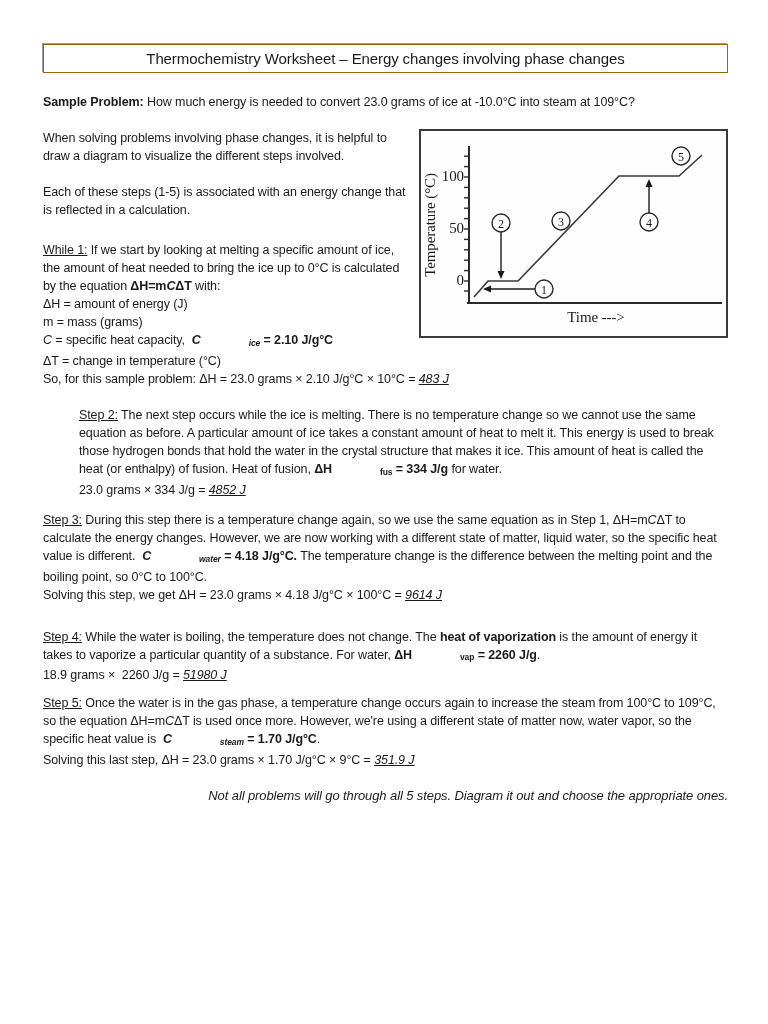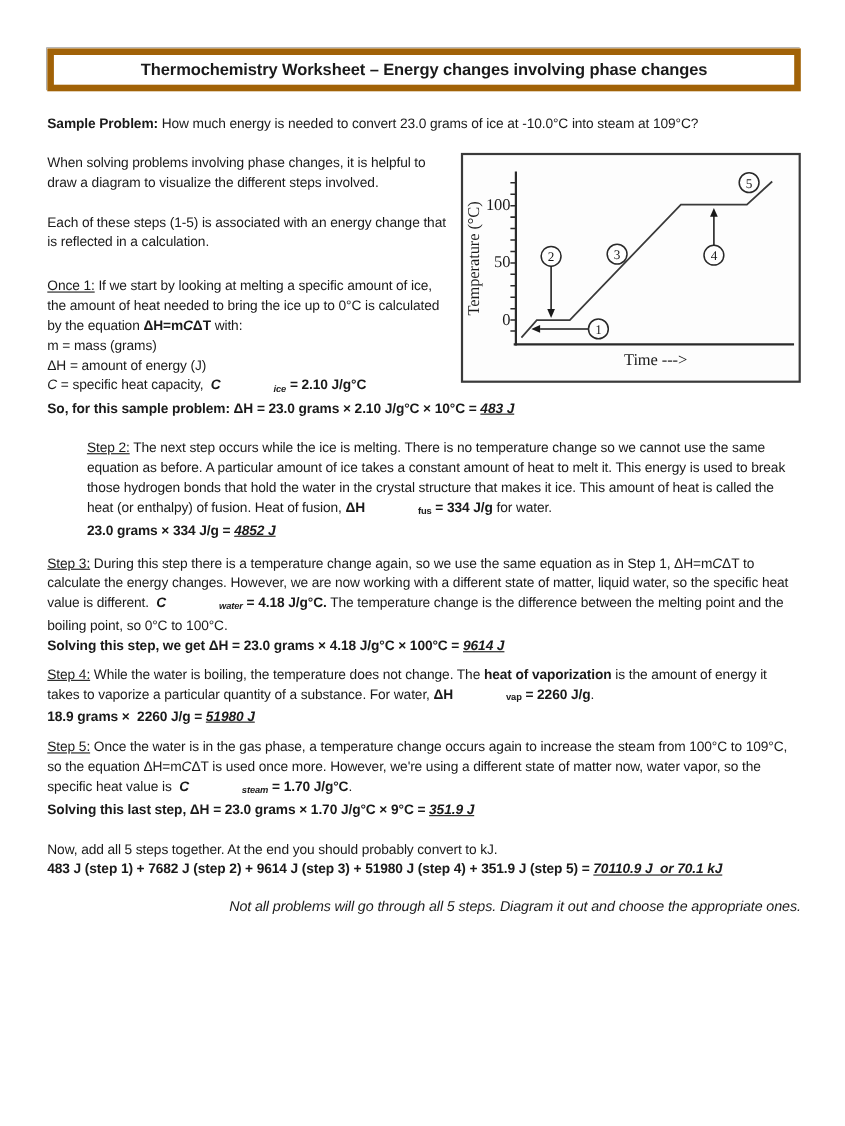--- a/index.html
+++ b/index.html
@@ -11,47 +11,47 @@
     padding:44px 40px 0 43px;
     font-family:"Liberation Sans",sans-serif;
     font-size:12.5px;
     line-height:18px;
     color:#1a1a1a;
     letter-spacing:-0.1px;
     overflow:hidden;
   }
   p{margin:0;}
   .title-box{
-    border:6px solid #a16207;
+    border:1px solid #a16207;
     box-shadow:-1px -1px 0 #999;
     text-align:center;
-    font-weight:bold;
+    font-weight:normal;
     font-size:15px;
     line-height:18px;
     padding:5px 4px 4px 4px;
     margin-bottom:20px;
   }
   .sample{margin-bottom:18px;white-space:pre-wrap;}
   .diagram{
     float:right;
     width:305px;height:205px;
     border:2px solid #3a3a3a;
     margin-left:8px;
     margin-bottom:10px;
     background:#fdfdfd;
   }
   .intro-p1{margin-bottom:18px;}
   .intro-p2{margin-bottom:22px;}
   .step{margin-bottom:18px;}
   .step-2{margin-bottom:12px;margin-left:36px;}
-  .step-3{margin-bottom:8px;}
+  .step-3{margin-bottom:24px;}
   .step-4{margin-bottom:10px;}
   .step-5{margin-bottom:18px;}
   .summary{margin-bottom:16px;}
-  .calc{white-space:pre-wrap;font-weight:bold;}
+  .calc{white-space:pre-wrap;}
   .rich{white-space:pre-wrap;}
   .note{
     clear:both;
     text-align:right;
     font-style:italic;
     font-size:13px;
   }
   .seg-b{font-weight:bold;text-align:right;}
   .seg-i{font-style:italic;}
   .seg-u{text-decoration:underline;}
@@ -140,24 +140,25 @@
         <circle class="marker-circle" cx="260" cy="25" r="9"></circle>
         <text class="marker-num" x="260" y="29.5">5</text>
       </g>
     </svg>
   </div>
 
   <p class="intro-p1">When solving problems involving phase changes, it is helpful to draw a diagram to visualize the different steps involved.</p>
   <p class="intro-p2">Each of these steps (1-5) is associated with an energy change that is reflected in a calculation.</p>
 
   <div class="step step-1">
-    <p class="rich"><span class="seg-u">Once 1:</span><span> If we start by looking at melting a specific amount of ice, the amount of heat needed to bring the ice up to 0°C is calculated by the equation </span><span class="seg-b">ΔH=m</span><span class="seg-b seg-i">C</span><span class="seg-b">ΔT</span><span> with:</span></p>
+    <p class="rich"><span class="seg-u">While 1:</span><span> If we start by looking at melting a specific amount of ice, the amount of heat needed to bring the ice up to 0°C is calculated by the equation </span><span class="seg-b">ΔH=m</span><span class="seg-b seg-i">C</span><span class="seg-b">ΔT</span><span> with:</span></p>
+    <p class="rich"><span>ΔH = amount of energy (J)</span></p>
     <p class="rich"><span>m = mass (grams)</span></p>
-    <p class="rich"><span>ΔH = amount of energy (J)</span></p>
     <p class="rich"><span class="seg-i">C</span><span> = specific heat capacity,  </span><span class="seg-b seg-i">C</span><span class="seg-b seg-i seg-sub">ice</span><span class="seg-b"> = 2.10 J/g°C</span></p>
+    <p class="rich"><span>ΔT = change in temperature (°C)</span></p>
     <p class="calc"><span>So, for this sample problem: ΔH = 23.0 grams × 2.10 J/g°C × 10°C = </span><span class="seg-i seg-u">483 J</span></p>
   </div>
 
   <div class="step step-2">
     <p class="rich"><span class="seg-u">Step 2:</span><span> The next step occurs while the ice is melting. There is no temperature change so we cannot use the same equation as before. A particular amount of ice takes a constant amount of heat to melt it. This energy is used to break those hydrogen bonds that hold the water in the crystal structure that makes it ice. This amount of heat is called the heat (or enthalpy) of fusion. Heat of fusion, </span><span class="seg-b">ΔH</span><span class="seg-b seg-sub">fus</span><span class="seg-b"> = 334 J/g</span><span> for water.</span></p>
     <p class="calc"><span>23.0 grams × 334 J/g = </span><span class="seg-i seg-u">4852 J</span></p>
   </div>
 
   <div class="step step-3">
     <p class="rich"><span class="seg-u">Step 3:</span><span> During this step there is a temperature change again, so we use the same equation as in Step 1, ΔH=m</span><span class="seg-i">C</span><span>ΔT to calculate the energy changes. However, we are now working with a different state of matter, liquid water, so the specific heat value is different.  </span><span class="seg-b seg-i">C</span><span class="seg-b seg-i seg-sub">water</span><span class="seg-b"> = 4.18 J/g°C.</span><span> The temperature change is the difference between the melting point and the boiling point, so 0°C to 100°C.</span></p>
@@ -167,20 +168,16 @@
   <div class="step step-4">
     <p class="rich"><span class="seg-u">Step 4:</span><span> While the water is boiling, the temperature does not change. The </span><span class="seg-b">heat of vaporization</span><span> is the amount of energy it takes to vaporize a particular quantity of a substance. For water, </span><span class="seg-b">ΔH</span><span class="seg-b seg-sub">vap</span><span class="seg-b"> = 2260 J/g</span><span>.</span></p>
     <p class="calc"><span>18.9 grams ×  2260 J/g = </span><span class="seg-i seg-u">51980 J</span></p>
   </div>
 
   <div class="step step-5">
     <p class="rich"><span class="seg-u">Step 5:</span><span> Once the water is in the gas phase, a temperature change occurs again to increase the steam from 100°C to 109°C, so the equation ΔH=m</span><span class="seg-i">C</span><span>ΔT is used once more. However, we're using a different state of matter now, water vapor, so the specific heat value is  </span><span class="seg-b seg-i">C</span><span class="seg-b seg-i seg-sub">steam</span><span class="seg-b"> = 1.70 J/g°C</span><span>.</span></p>
     <p class="calc"><span>Solving this last step, ΔH = 23.0 grams × 1.70 J/g°C × 9°C = </span><span class="seg-i seg-u">351.9 J</span></p>
   </div>
 
-  <div class="summary">
-    <p>Now, add all 5 steps together. At the end you should probably convert to kJ.</p>
-    <p class="calc"><span>483 J (step 1) + 7682 J (step 2) + 9614 J (step 3) + 51980 J (step 4) + 351.9 J (step 5) = </span><span class="seg-i seg-u">70110.9 J  or 70.1 kJ</span></p>
-  </div>
 
   <p class="note">Not all problems will go through all 5 steps. Diagram it out and choose the appropriate ones.</p>
 
 </div>
 
 </body></html>

